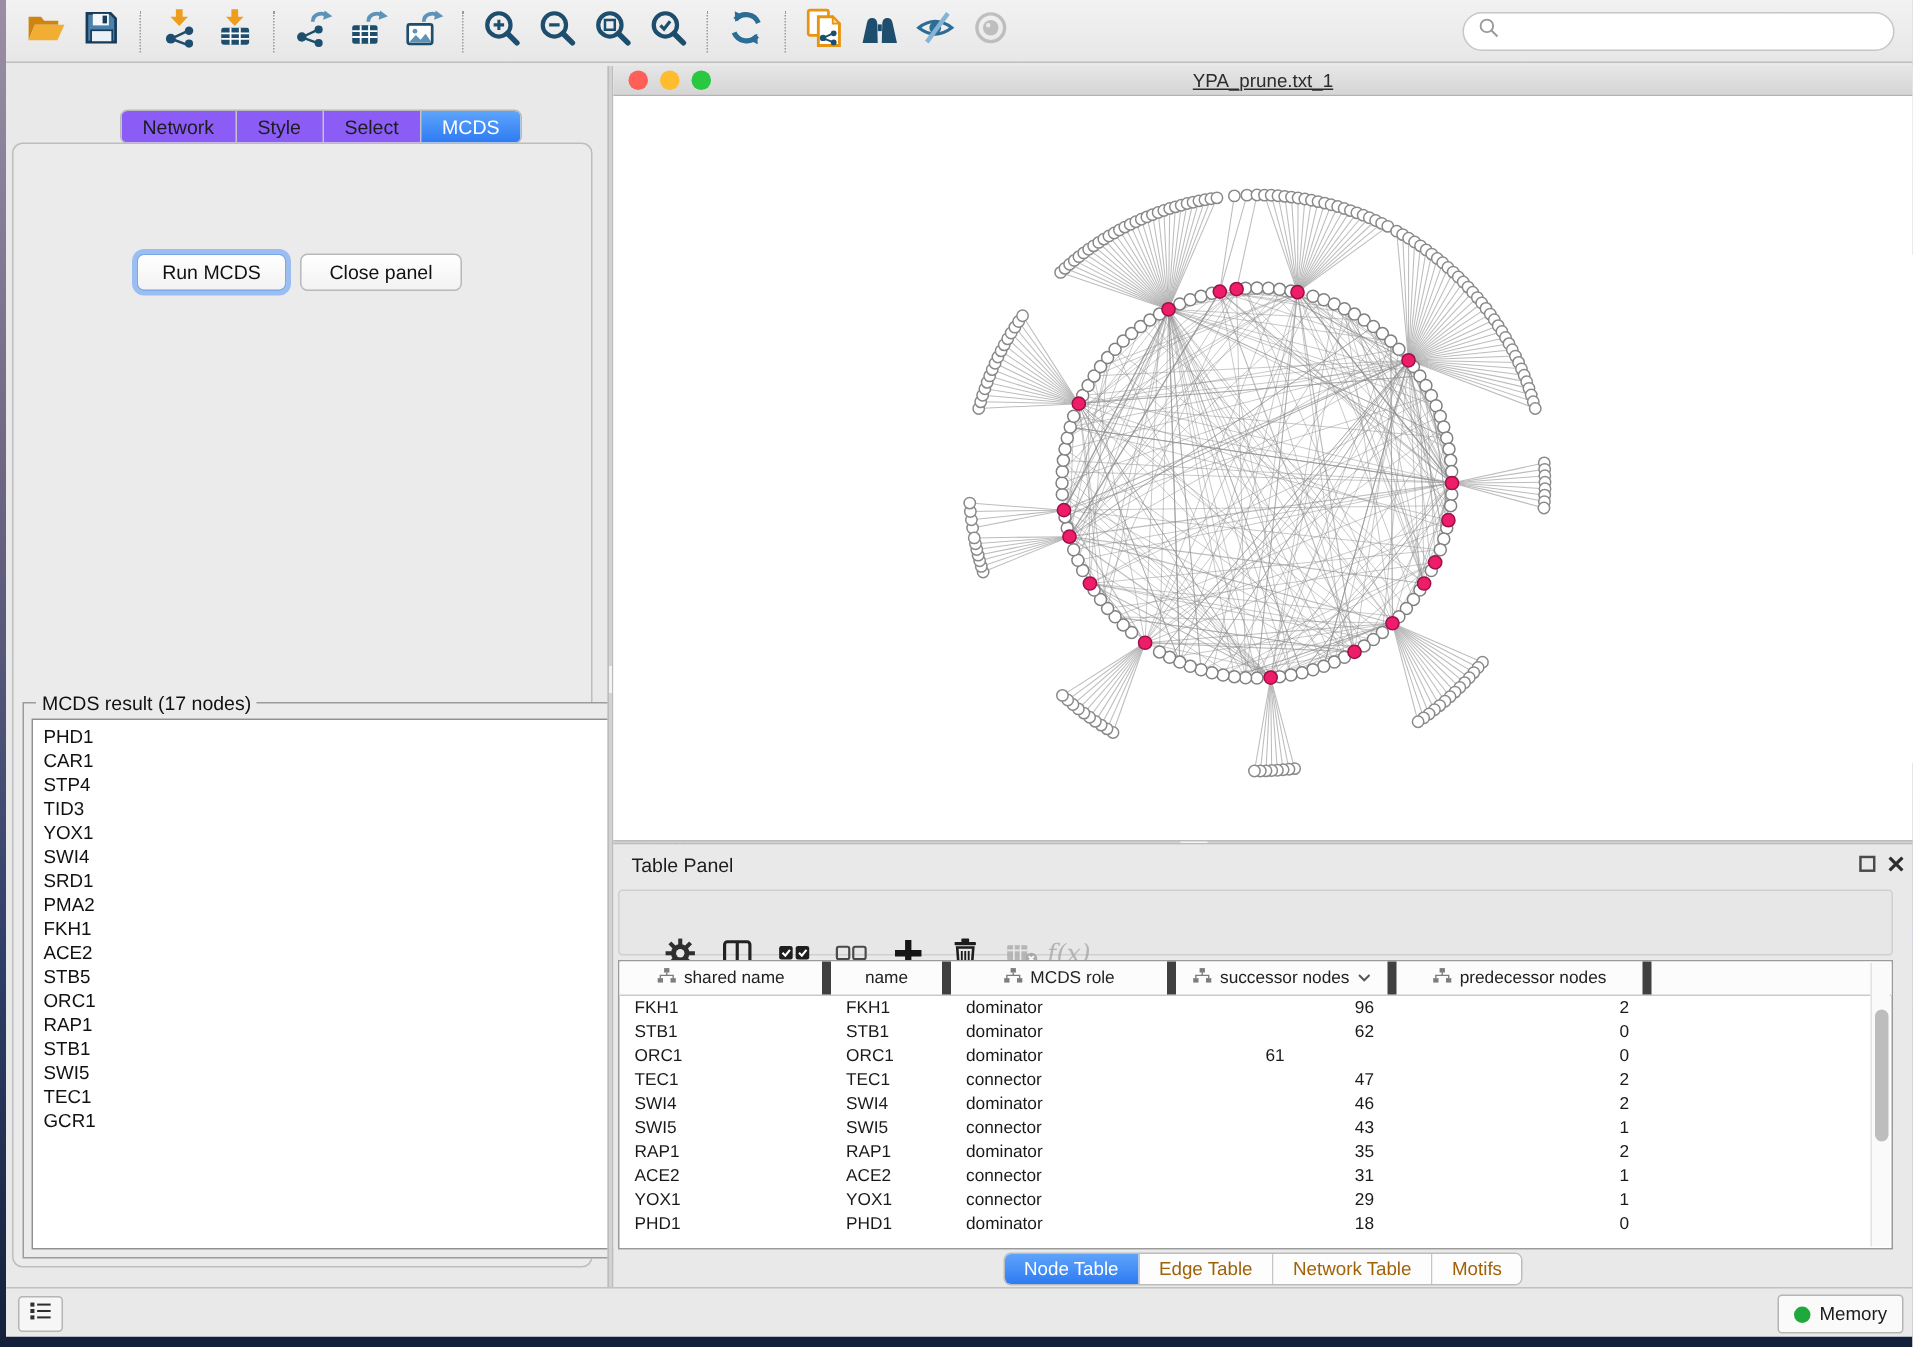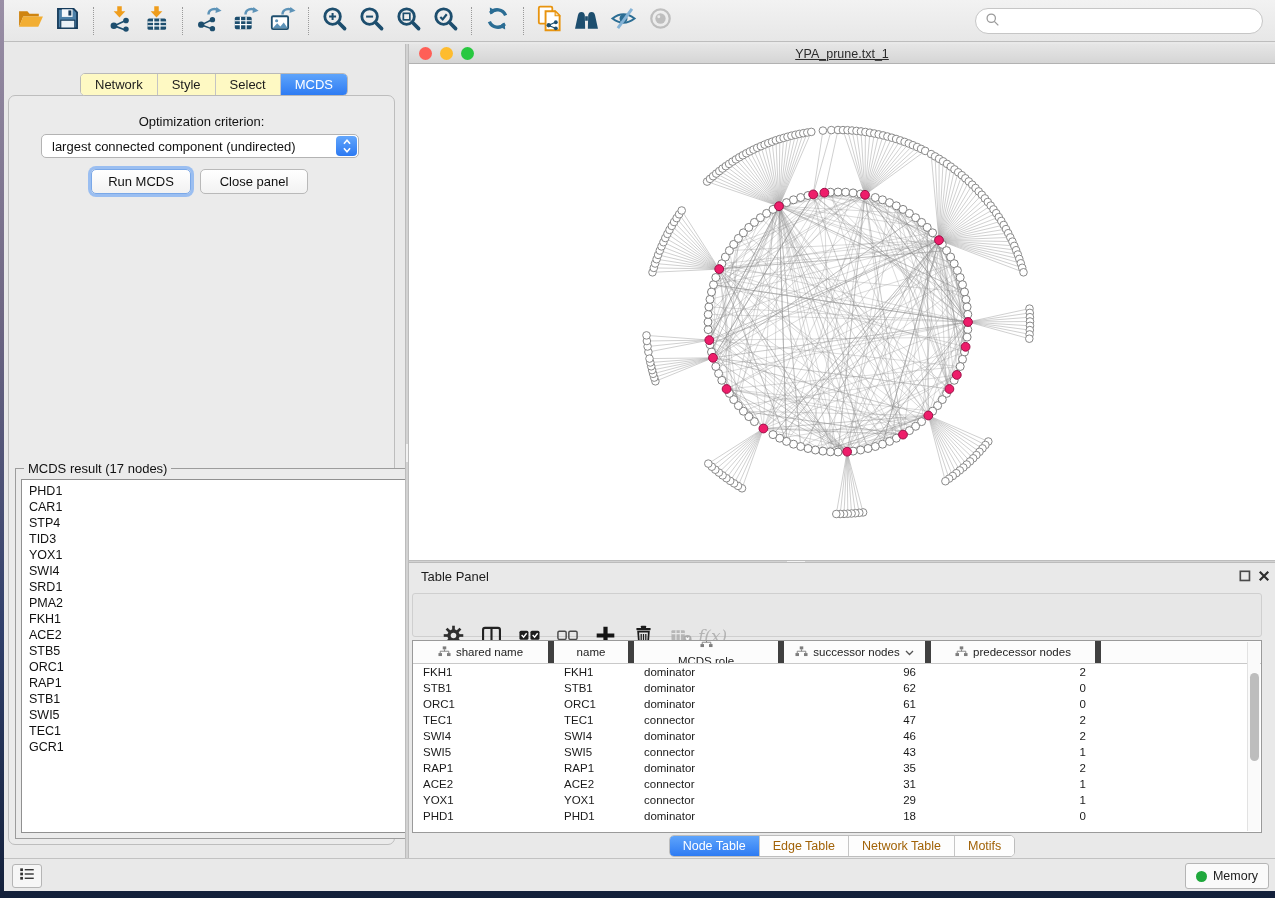--- a/index.html
+++ b/index.html
@@ -27,21 +27,21 @@
   .phead { position:absolute; left:0; width:100%; height:26px; display:flex; align-items:center; }
   .phead .ptitle { font-size:13px; color:#1c1c1c; margin-left:12px; }
   .winctl { position:absolute; top:7px; width:13px; height:13px; display:flex; }
   .winctl svg { width:12px; height:12px; }
 
   
   .cpanel { position:absolute; left:0; top:44px; width:401px; height:814px; background:#e9e9e9; }
   .cp-tabs { position:absolute; left:76px; top:29px; display:flex; z-index:3;
     border:1px solid #b9b9b9; border-radius:5px; background:#fdfdfd; overflow:hidden; height:23px; }
   .cptab { padding:3px 14px; font-size:13px; color:#1c1c1c; border-right:1px solid #c4c4c4;
-    background:#fef9c3; display:flex; align-items:center; }
+    background:#8b5cf6; display:flex; align-items:center; }
   .cptab:last-child { border-right:none; }
   .cptab.active { background:linear-gradient(#5ea4fb,#2e7bf3); color:#fff; }
   .cp-content { position:absolute; left:4px; top:51px; width:387px; height:750px;
     background:#ebebeb; border:1px solid #bdbdbd; border-radius:7px; }
   .opt-label { position:absolute; top:18px; width:100%; text-align:center; font-size:13px; color:#111; }
   .dropdown { position:absolute; left:32px; top:38px; width:318px; height:24px; background:#fff;
     border:1px solid #b3b3b3; border-radius:5px; display:flex; align-items:center; }
   .dropdown .ddval { font-size:13px; color:#111; margin-left:10px; white-space:nowrap; }
   .dd-stepper { position:absolute; right:1px; top:1px; bottom:1px; width:21px; border-radius:4px;
     background:linear-gradient(#62a6fc,#2c79f2); display:flex; align-items:center; justify-content:center; }
@@ -270,30 +270,20 @@
       </div>
 
     <div class="cpanel">
       <div class="cp-tabs" id="cpTabs">
           <div class="cptab">Network</div>
           <div class="cptab">Style</div>
           <div class="cptab">Select</div>
           <div class="cptab active">MCDS</div>
         </div>
       <div class="cp-content">
-        <div class="opt-label">Optimization criterion:</div>
-        <div class="dropdown">
-          <span class="ddval">largest connected component (undirected)</span>
-          <span class="dd-stepper" id="ddStepper">
-              <svg viewBox="0 0 16 22">
-                <path d="M4.5 8.5L8 4.5l3.5 4" fill="none" stroke="#fff" stroke-width="1.8"></path>
-                <path d="M4.5 13.5L8 17.5l3.5-4" fill="none" stroke="#fff" stroke-width="1.8"></path>
-              </svg>
-            </span>
-        </div>
         <div class="btnrow">
           <div class="pushbtn focusring" style="left:82px; width:100px;">Run MCDS</div>
           <div class="pushbtn" style="left:191px; width:108px;">Close panel</div>
         </div>
         <div class="mcds-box">
           <span class="legend">MCDS result (17 nodes)</span>
           <div class="mcds-list">
             <ul id="mcdsList">
                 <li>PHD1</li>
                 <li>CAR1</li>
@@ -1142,21 +1132,21 @@
                   <rect x="5.1" y="0" width="3.8" height="3.2" fill="#7d7d7d"></rect>
                   <path d="M7 3.2v2M2.4 7.2V5.2h9.2v2" stroke="#7d7d7d" stroke-width="1" fill="none"></path>
                   <rect x="0.5" y="7.2" width="3.8" height="3.2" fill="#7d7d7d"></rect>
                   <rect x="9.7" y="7.2" width="3.8" height="3.2" fill="#7d7d7d"></rect>
                 </svg></span>
               <span>shared name</span>
             </div>
             <div class="thcell" style="width: 80px;">
               <span>name</span>
             </div>
-            <div class="thcell" style="width: 150px; flex-direction: column;">
+            <div class="thcell" style="width: 150px;">
               <span><svg class="tree" viewBox="0 0 14 11">
                   <rect x="5.1" y="0" width="3.8" height="3.2" fill="#7d7d7d"></rect>
                   <path d="M7 3.2v2M2.4 7.2V5.2h9.2v2" stroke="#7d7d7d" stroke-width="1" fill="none"></path>
                   <rect x="0.5" y="7.2" width="3.8" height="3.2" fill="#7d7d7d"></rect>
                   <rect x="9.7" y="7.2" width="3.8" height="3.2" fill="#7d7d7d"></rect>
                 </svg></span>
               <span>MCDS role</span>
             </div>
             <div class="thcell" style="width: 147px;">
               <span><svg class="tree" viewBox="0 0 14 11">
@@ -1192,21 +1182,21 @@
               <div class="tcell left" style="width: 141px;">STB1</div>
               <div class="tcell left" style="width: 80px;">STB1</div>
               <div class="tcell left" style="width: 150px;">dominator</div>
               <div class="tcell right" style="width: 147px;">62</div>
               <div class="tcell right" style="width: 170px;">0</div>
             </div>
             <div class="trow">
               <div class="tcell left" style="width: 141px;">ORC1</div>
               <div class="tcell left" style="width: 80px;">ORC1</div>
               <div class="tcell left" style="width: 150px;">dominator</div>
-              <div class="tcell right" style="width: 147px;">61</div>
+              <div class="tcell right" style="width: 147px; text-align: center;">61</div>
               <div class="tcell right" style="width: 170px;">0</div>
             </div>
             <div class="trow">
               <div class="tcell left" style="width: 141px;">TEC1</div>
               <div class="tcell left" style="width: 80px;">TEC1</div>
               <div class="tcell left" style="width: 150px;">connector</div>
               <div class="tcell right" style="width: 147px;">47</div>
               <div class="tcell right" style="width: 170px;">2</div>
             </div>
             <div class="trow">

